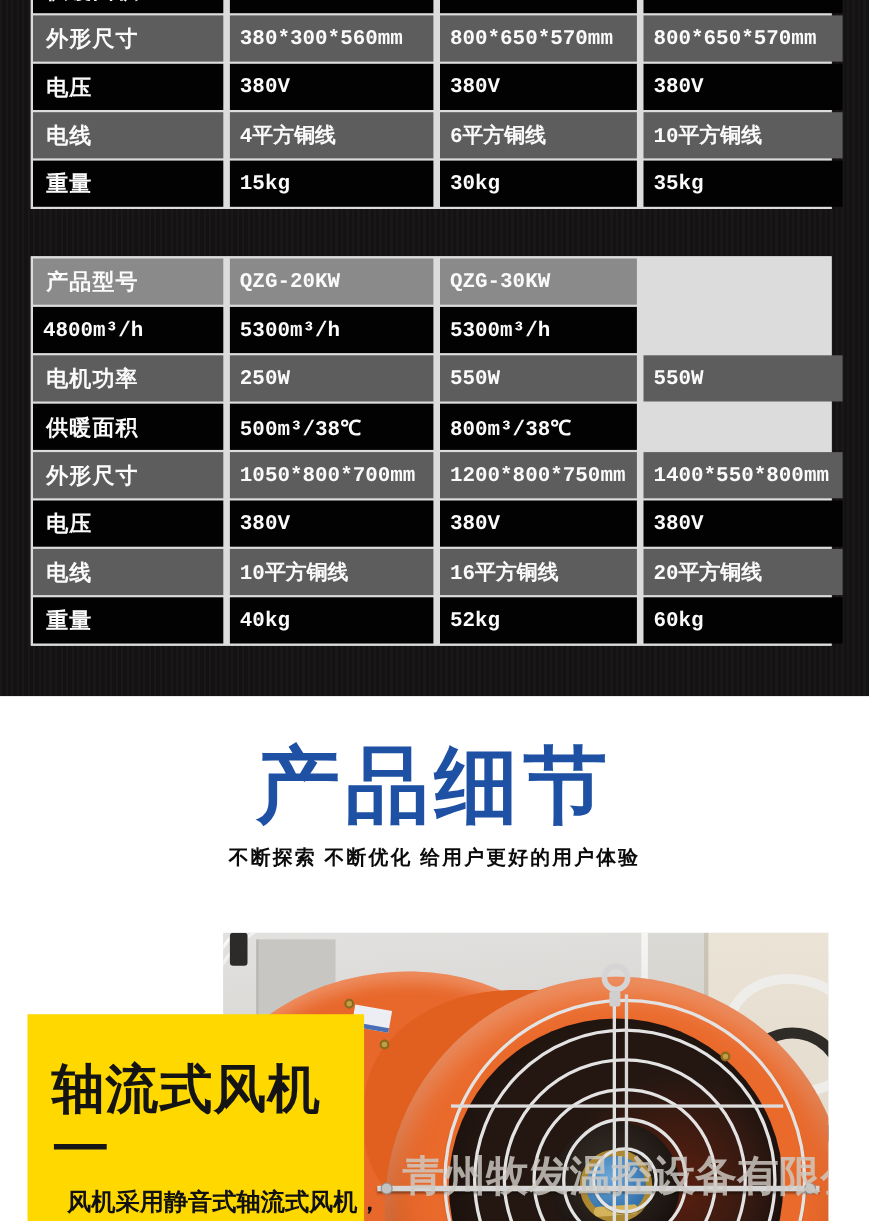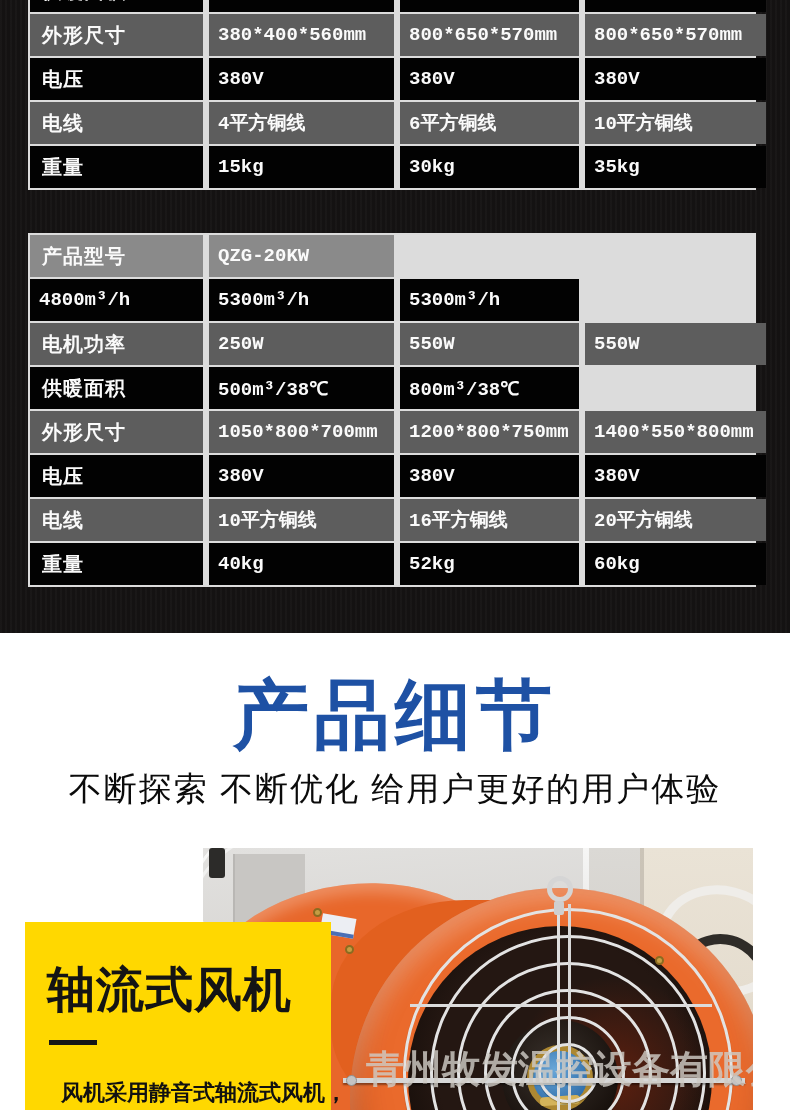--- a/index.html
+++ b/index.html
@@ -21,21 +21,21 @@
   .spec-row.gray .cell{background:#5d5d5d;}
   .spec-row.dark .cell{background:#020202;}
   .cell.label{font-size:20px;font-weight:bold;padding-left:12px;letter-spacing:1px;}
   .cell.value{font-size:19px;font-weight:bold;padding-left:9px;
     font-family:"Liberation Mono","DejaVu Sans Mono",monospace;}
 
   
   .details{position:absolute;left:0;top:633px;width:790px;height:477px;background:#ffffff;}
   .details-title{margin:0;padding-top:42px;text-align:center;
     font-size:76px;line-height:1.05;font-weight:900;color:#1e51a4;letter-spacing:5px;}
-  .details-sub{margin:12px 0 0 0;text-align:center;font-size:33px;font-weight:400;
+  .details-sub{margin:12px 0 0 0;text-align:center;font-size:18px;font-weight:700;
     color:#0b0b0b;letter-spacing:2px;}
 
   
   .photo{position:absolute;left:203px;top:215px;width:550px;height:262px;overflow:hidden;
     background:linear-gradient(180deg,#dbd9d5 0%,#d0cdc7 70%,#ccc8c2 100%);}
   .photo *{position:absolute;}
   .ph-cab-left{left:0;top:0;width:385px;height:150px;background:linear-gradient(175deg,#e2e1df,#d3d1ce);}
   .ph-cab-panel{left:30px;top:6px;width:72px;height:150px;background:#c8c6c3;box-shadow:inset 2px 0 0 #b9b7b4;}
   .ph-cab-edge{left:380px;top:0;width:6px;height:150px;background:linear-gradient(#f6f6f5,#dddcda);}
   .ph-plug{left:6px;top:0;width:16px;height:30px;background:#2c2b29;border-radius:3px;}
@@ -104,21 +104,21 @@
   <section class="dark-section">
     <div class="spec-table t1">
         <div class="spec-row dark">
           <div class="cell label">供暖面积</div>
           <div class="cell value">80m³/38℃</div>
           <div class="cell value">240m³/38℃</div>
           <div class="cell value">300m³/38℃</div>
         </div>
         <div class="spec-row gray">
           <div class="cell label">外形尺寸</div>
-          <div class="cell value">380*400*560mm</div>
+          <div class="cell value">380*300*560mm</div>
           <div class="cell value">800*650*570mm</div>
           <div class="cell value">800*650*570mm</div>
         </div>
         <div class="spec-row dark">
           <div class="cell label">电压</div>
           <div class="cell value">380V</div>
           <div class="cell value">380V</div>
           <div class="cell value">380V</div>
         </div>
         <div class="spec-row gray">
@@ -131,20 +131,21 @@
           <div class="cell label">重量</div>
           <div class="cell value">15kg</div>
           <div class="cell value">30kg</div>
           <div class="cell value">35kg</div>
         </div>
       </div>
     <div class="spec-table t2">
         <div class="spec-row header">
           <div class="cell label">产品型号</div>
           <div class="cell value">QZG-20KW</div>
+          <div class="cell value">QZG-30KW</div>
         </div>
         <div class="spec-row dark">
           <div class="cell value">4800m³/h</div>
           <div class="cell value">5300m³/h</div>
           <div class="cell value">5300m³/h</div>
         </div>
         <div class="spec-row gray">
           <div class="cell label">电机功率</div>
           <div class="cell value">250W</div>
           <div class="cell value">550W</div>

